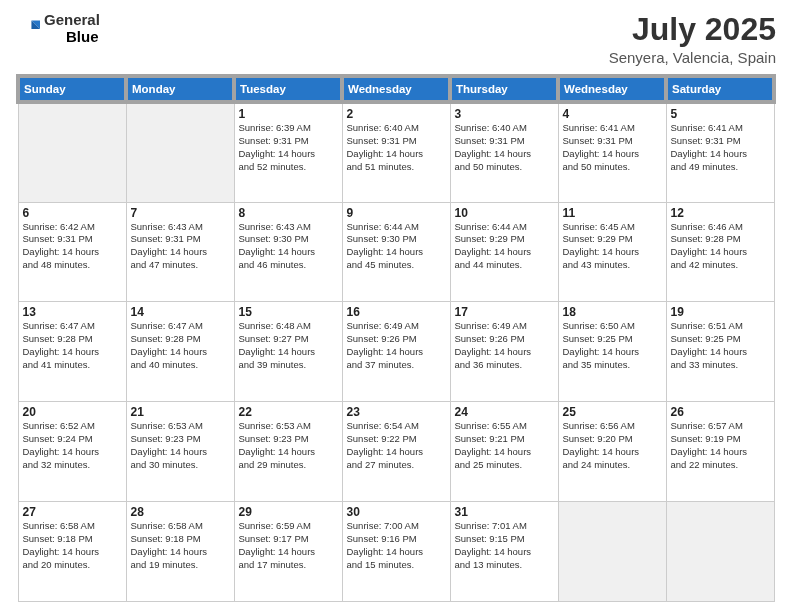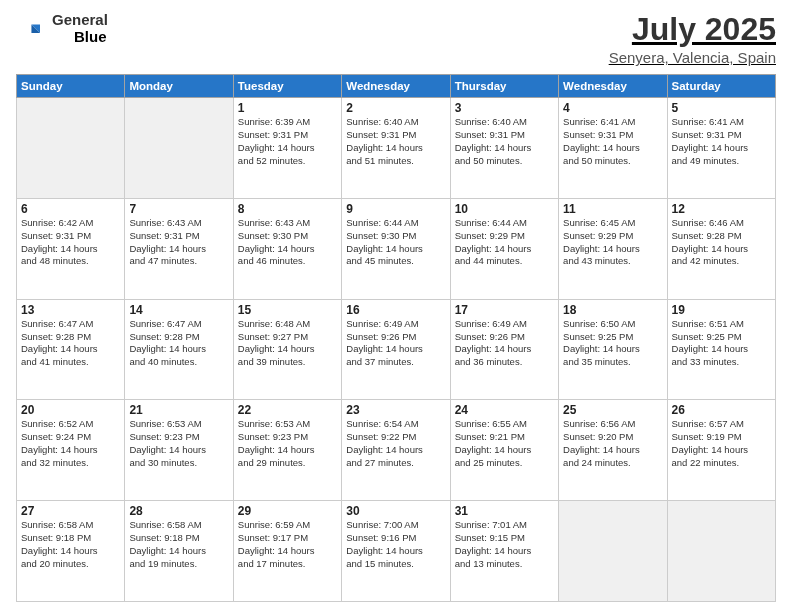--- a/index.html
+++ b/index.html
@@ -19,37 +19,36 @@
       flex-direction: column;
     }
     .header {
       display: flex;
       justify-content: space-between;
       align-items: flex-start;
       margin-bottom: 8px;
     }
     .logo {
       display: flex;
-      align-items: flex-end;
-      gap: 12px;
+      align-items: center;
+      gap: 4px;
     }
     .logo-text {
       font-size: 15px;
       font-weight: bold;
       line-height: 1.1;
     }
     .logo-general { color: #333; }
     .logo-blue { color: #000000; margin-left: 22px; }
     .logo-icon {
       width: 24px;
       height: 24px;
     }
     .title-block {
       text-align: right;
-      text-decoration: underline;
     }
     .main-title {
       font-size: 32px;
       font-weight: bold;
       color: #333;
       line-height: 1.1;
     }
     .subtitle {
       font-size: 15px;
       color: #555;
@@ -61,21 +60,21 @@
       flex: 1;
       table-layout: fixed;
     }
     .calendar-table thead tr th {
       background-color: #2676c8;
       color: #fff;
       font-weight: bold;
       font-size: 11.5px;
       padding: 5px 4px;
       text-align: left;
-      border: 1px solid #a3a3a3;
+      border: 4px solid #a3a3a3;
     }
     .calendar-table tbody tr td {
       border: 1px solid #ccc;
       vertical-align: top;
       padding: 3px 4px;
       height: 80px;
       background: #fff;
     }
     .calendar-table tbody tr td.empty {
       background: #f0f0f0;

